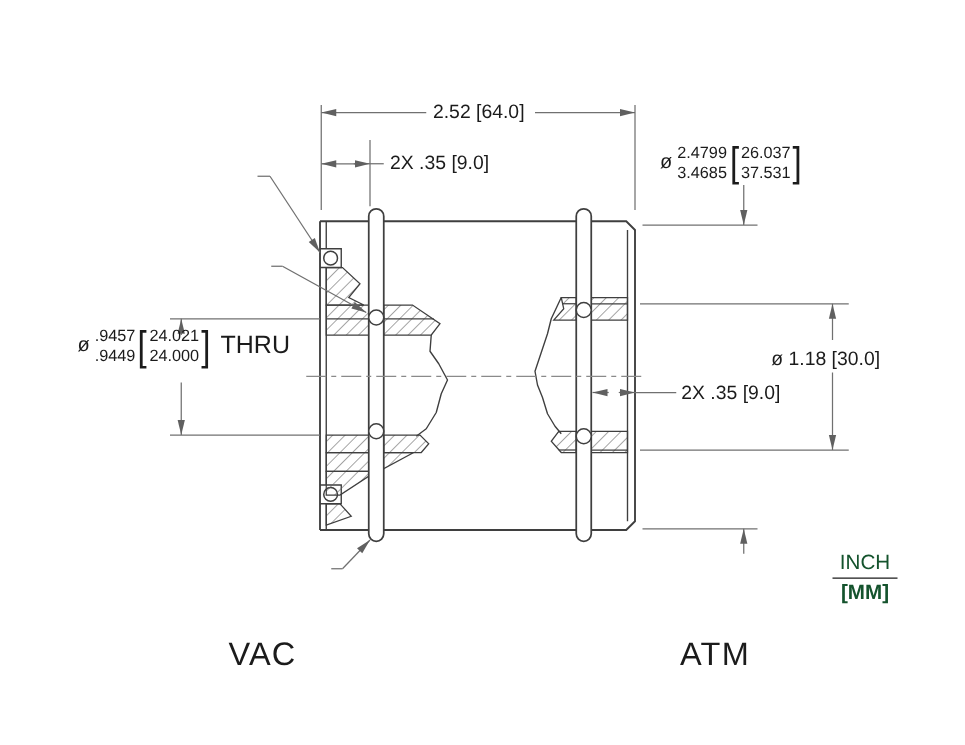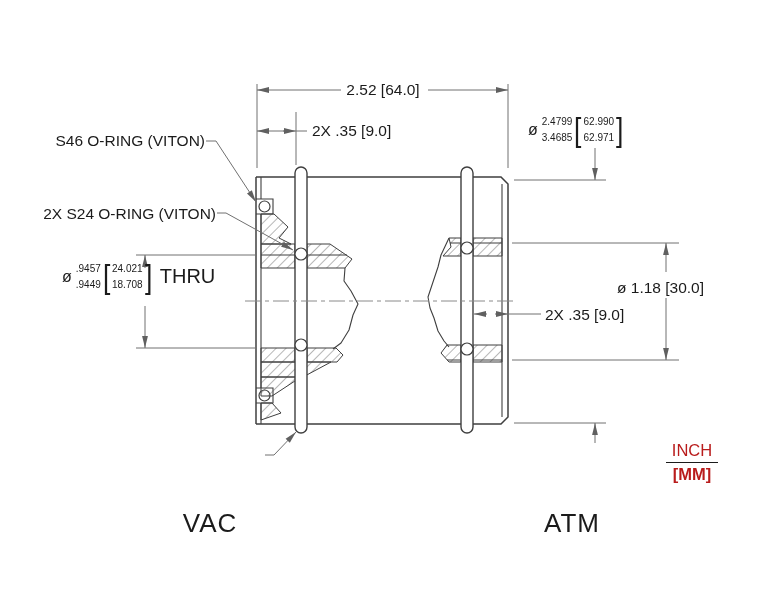--- a/index.html
+++ b/index.html
@@ -5,26 +5,26 @@
   html,body{margin:0;padding:0;background:#fff;}
   .sheet{position:relative;width:772px;height:540px;background:#fff;overflow:hidden;
          font-family:"Liberation Sans", sans-serif;color:#1b1b1b;}
   .sheet svg{position:absolute;left:0;top:0;}
   .txt{position:absolute;font-size:15.5px;line-height:17px;white-space:nowrap;color:#1b1b1b;}
   .center{text-align:center;}
   .right{text-align:right;}
   .stack{position:absolute;display:flex;align-items:center;white-space:nowrap;color:#1b1b1b;}
   .stack .dia{font-size:16px;margin-right:4px;}
   .stack .frac{display:flex;flex-direction:column;align-items:flex-start;}
-  .stack .frac span{font-size:10px;line-height:15.5px;}
+  .stack .frac span{font-size:13px;line-height:15.5px;}
   .stack .bracket{font-size:33px;font-weight:300;line-height:30px;margin:0 1px;transform:scaleX(.8);}
   .stack .suffix{font-size:20px;margin-left:6px;}
   .underlined{border-bottom:1.6px solid #1b1b1b;padding-bottom:2px;}
   .big-label{position:absolute;font-size:26px;letter-spacing:1px;text-align:center;color:#1b1b1b;}
-  .units{position:absolute;font-size:16.5px;text-align:center;color:#b91c1c;}
+  .units{position:absolute;font-size:16.5px;text-align:center;color:#14532d;}
   .watermark{position:absolute;font-size:30px;font-style:italic;color:#000;white-space:nowrap;}
   .bg{background:#fff;padding:0 3px;}
 </style>
 </head>
 <body>
 
 <div class="sheet">
 
   <svg width="772" height="596" viewBox="0 0 772 596">
     <defs>
@@ -148,48 +148,46 @@
   <div class="txt" style="left:312px;top:122px;">2X .35 [9.0]</div>
 
   <div class="stack" style="left:528px;top:114px;">
     <span class="dia">ø</span>
     <span class="frac">
       <span>2.4799</span>
       <span>3.4685</span>
     </span>
     <span class="bracket">[</span>
     <span class="frac">
-      <span>62.990</span>
-      <span>62.971</span>
+      <span>26.037</span>
+      <span>37.531</span>
     </span>
     <span class="bracket">]</span>
   </div>
 
   <div class="stack" style="left:62px;top:261px;">
     <span class="dia">ø</span>
     <span class="frac">
       <span>.9457</span>
       <span>.9449</span>
     </span>
     <span class="bracket">[</span>
     <span class="frac">
       <span>24.021</span>
-      <span>18.708</span>
+      <span>24.000</span>
     </span>
     <span class="bracket">]</span>
     <span class="suffix">THRU</span>
   </div>
 
   <div class="txt bg" style="left:614px;top:279px;">ø 1.18 [30.0]</div>
 
   <div class="txt" style="left:545px;top:306px;">2X .35 [9.0]</div>
 
-  <div class="txt right" style="left:53px;top:132px;width:152px;">S46 O-RING (VITON)</div>
 
-  <div class="txt right" style="left:40px;top:205px;width:176px;">2X S24 O-RING (VITON)</div>
 
 
   <div class="units underlined" style="left:666px;top:441px;width:52px;">INCH</div>
   <div class="units" style="left:666px;top:465px;width:52px;font-weight:bold;">[MM]</div>
 
   <div class="big-label underlined" style="left:180px;top:508px;width:60px;">VAC</div>
   <div class="big-label underlined" style="left:542px;top:508px;width:60px;">ATM</div>
 
 
 </div>

